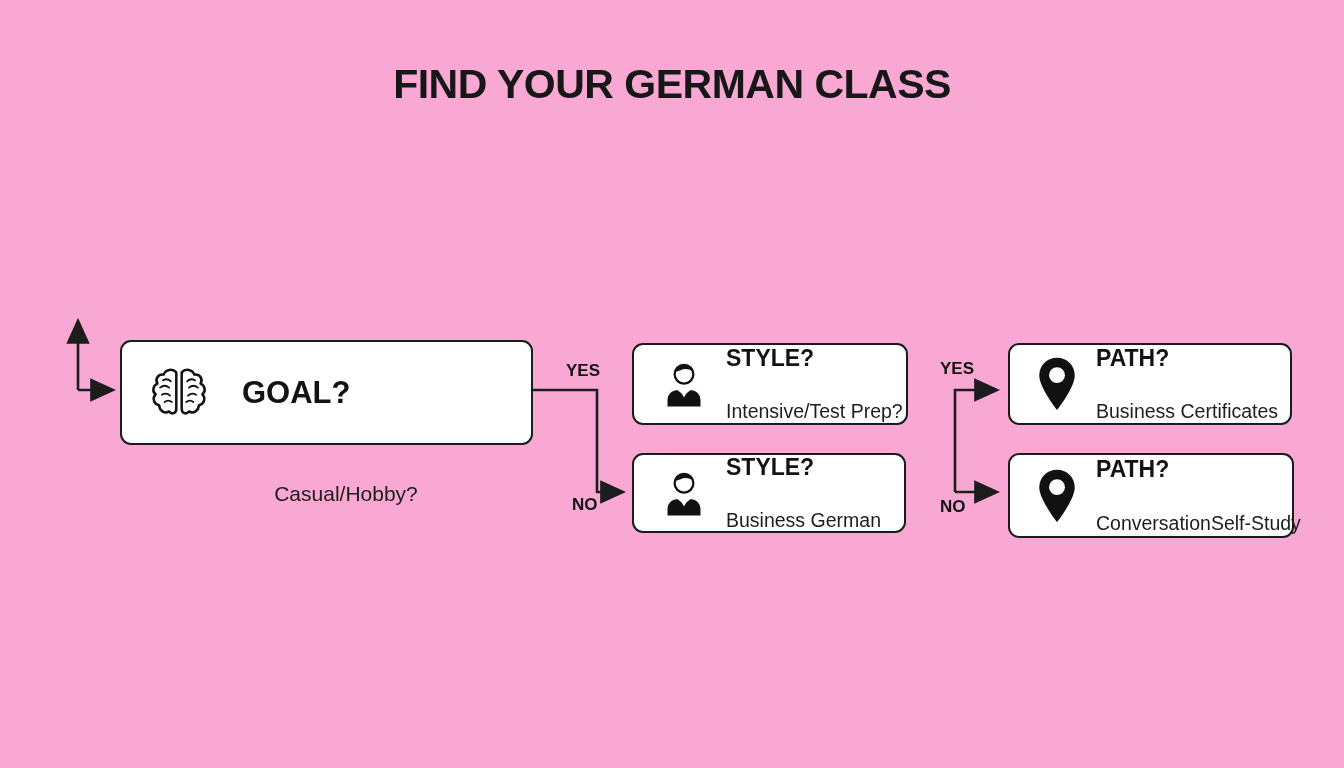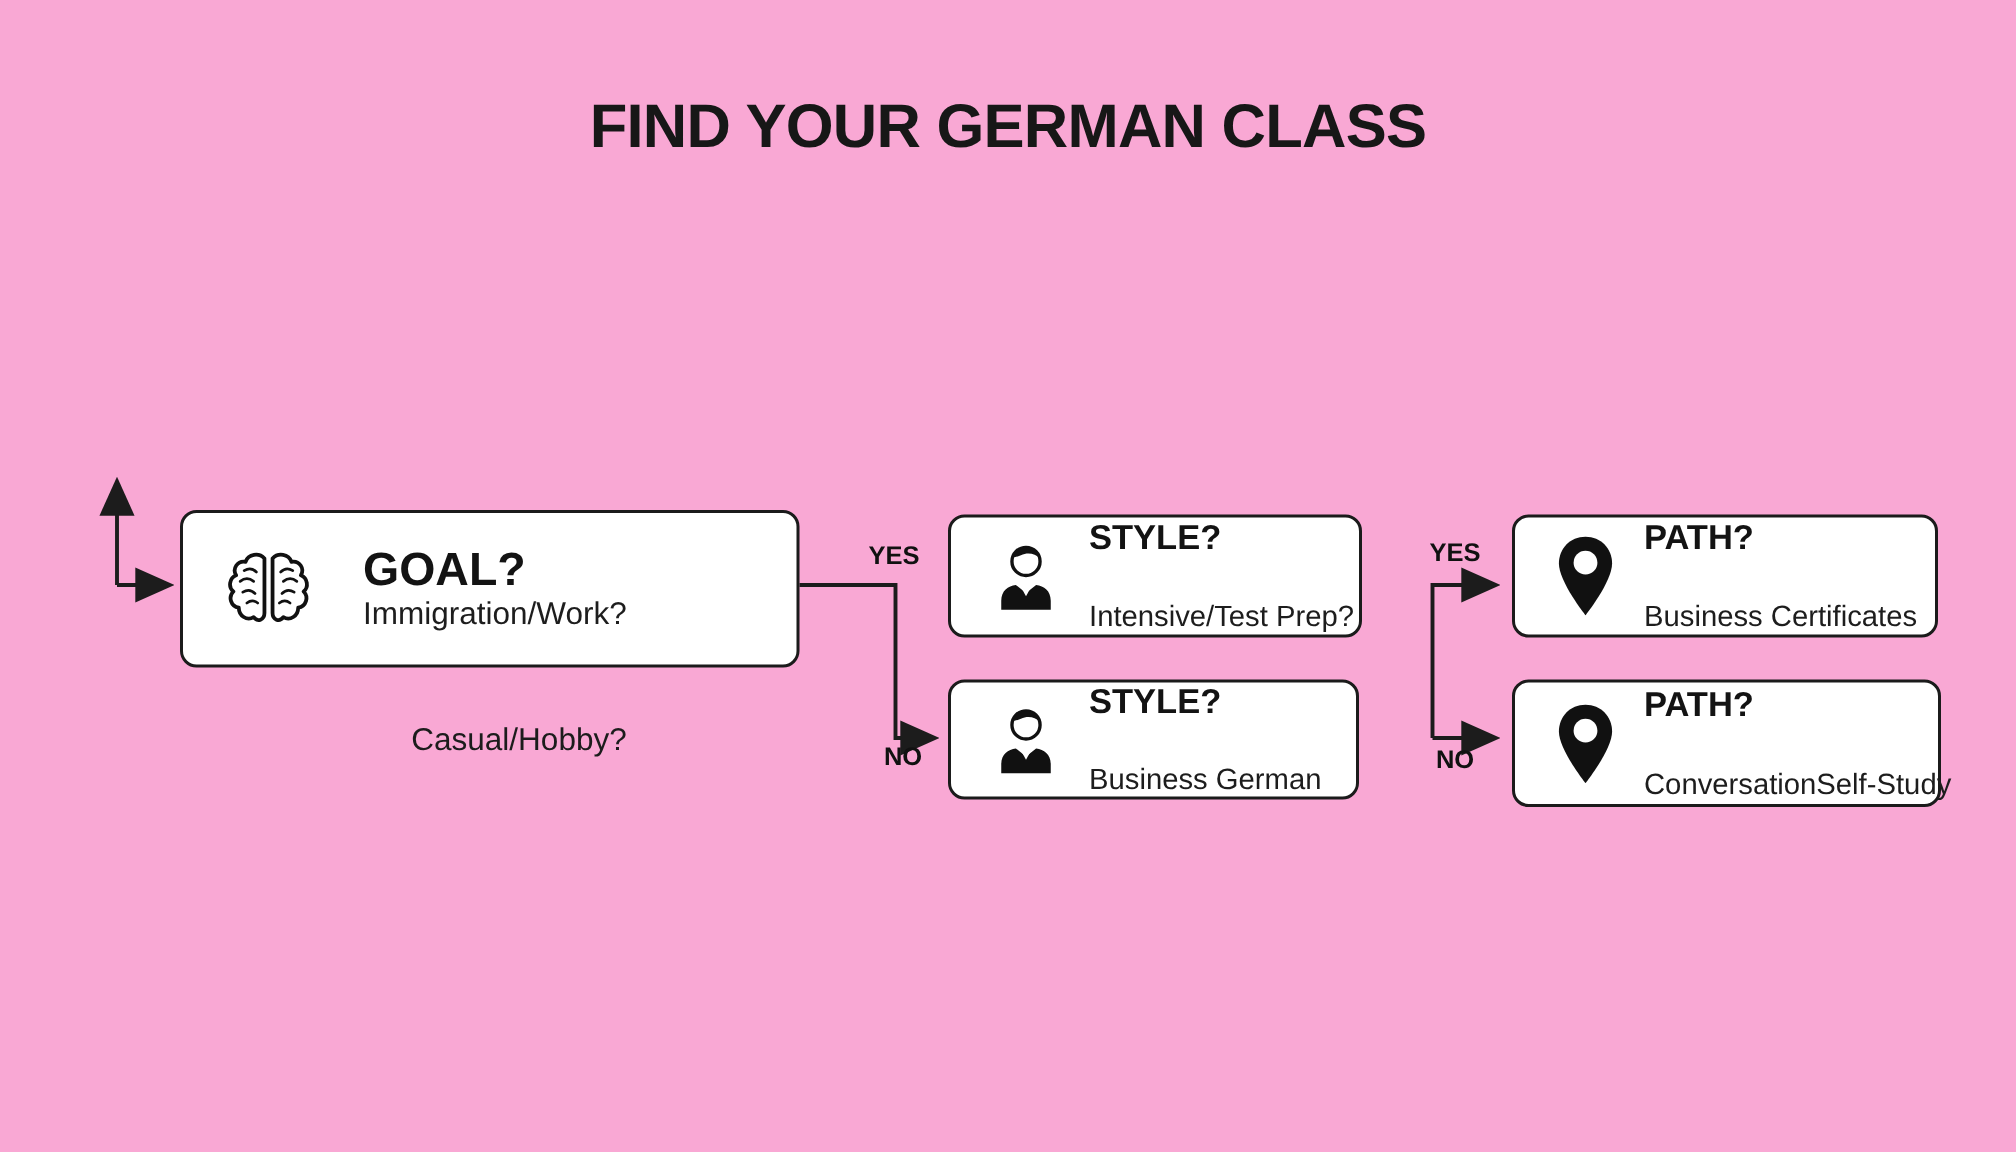--- a/index.html
+++ b/index.html
@@ -94,21 +94,20 @@
     left: 256px;
     top: 482px;
     width: 180px;
     text-align: center;
     font-size: 21px;
     color: #1c1c1c;
   }
   .edge-label {
     position: absolute;
     width: 60px;
-    text-align: center;
     font-size: 17px;
     font-weight: bold;
     color: #111;
   }
   .lbl-yes-goal  { left: 566px; top: 361px; }
   .lbl-no-goal   { left: 572px; top: 495px; }
   .lbl-yes-style { left: 940px; top: 359px; }
   .lbl-no-style  { left: 940px; top: 497px; }
 </style>
 </head>
@@ -150,21 +149,20 @@
           <path d="M16 40 q4 -3 8 0"></path>
           <path d="M50 16 q-5 -3 -9 1"></path>
           <path d="M53 24 q-5 -4 -10 0"></path>
           <path d="M51 32 q-5 -3 -9 1"></path>
           <path d="M48 40 q-4 -3 -8 0"></path>
         </g>
       </svg>
     </span>
     <div class="texts">
       <div class="node-title">GOAL?</div>
-      <div class="node-sub">Immigration/Work?</div>
     </div>
   </div>
 
   <div class="node node-sm node-style-yes">
     <span class="icon">
       <svg width="48" height="48" viewBox="0 0 64 64">
         <circle cx="32" cy="19" r="12.5" fill="#fff" stroke="#111" stroke-width="3"></circle>
         <path d="M20.5 15.5 C23 7.5 33 4.5 39.5 8.5 C43.5 11 44.8 14 44.4 16.5 C40 11.5 33 11 27.5 13.5 C24.7 14.7 22.3 15.3 20.5 15.5 Z" fill="#111"></path>
         <path d="M10 62 L10 54 C10 45 16 41 23 40 L32 47 L41 40 C48 41 54 45 54 54 L54 62 Z" fill="#111"></path>
         <path d="M26.5 40 L32 50 L37.5 40 Z" fill="#fff"></path>

